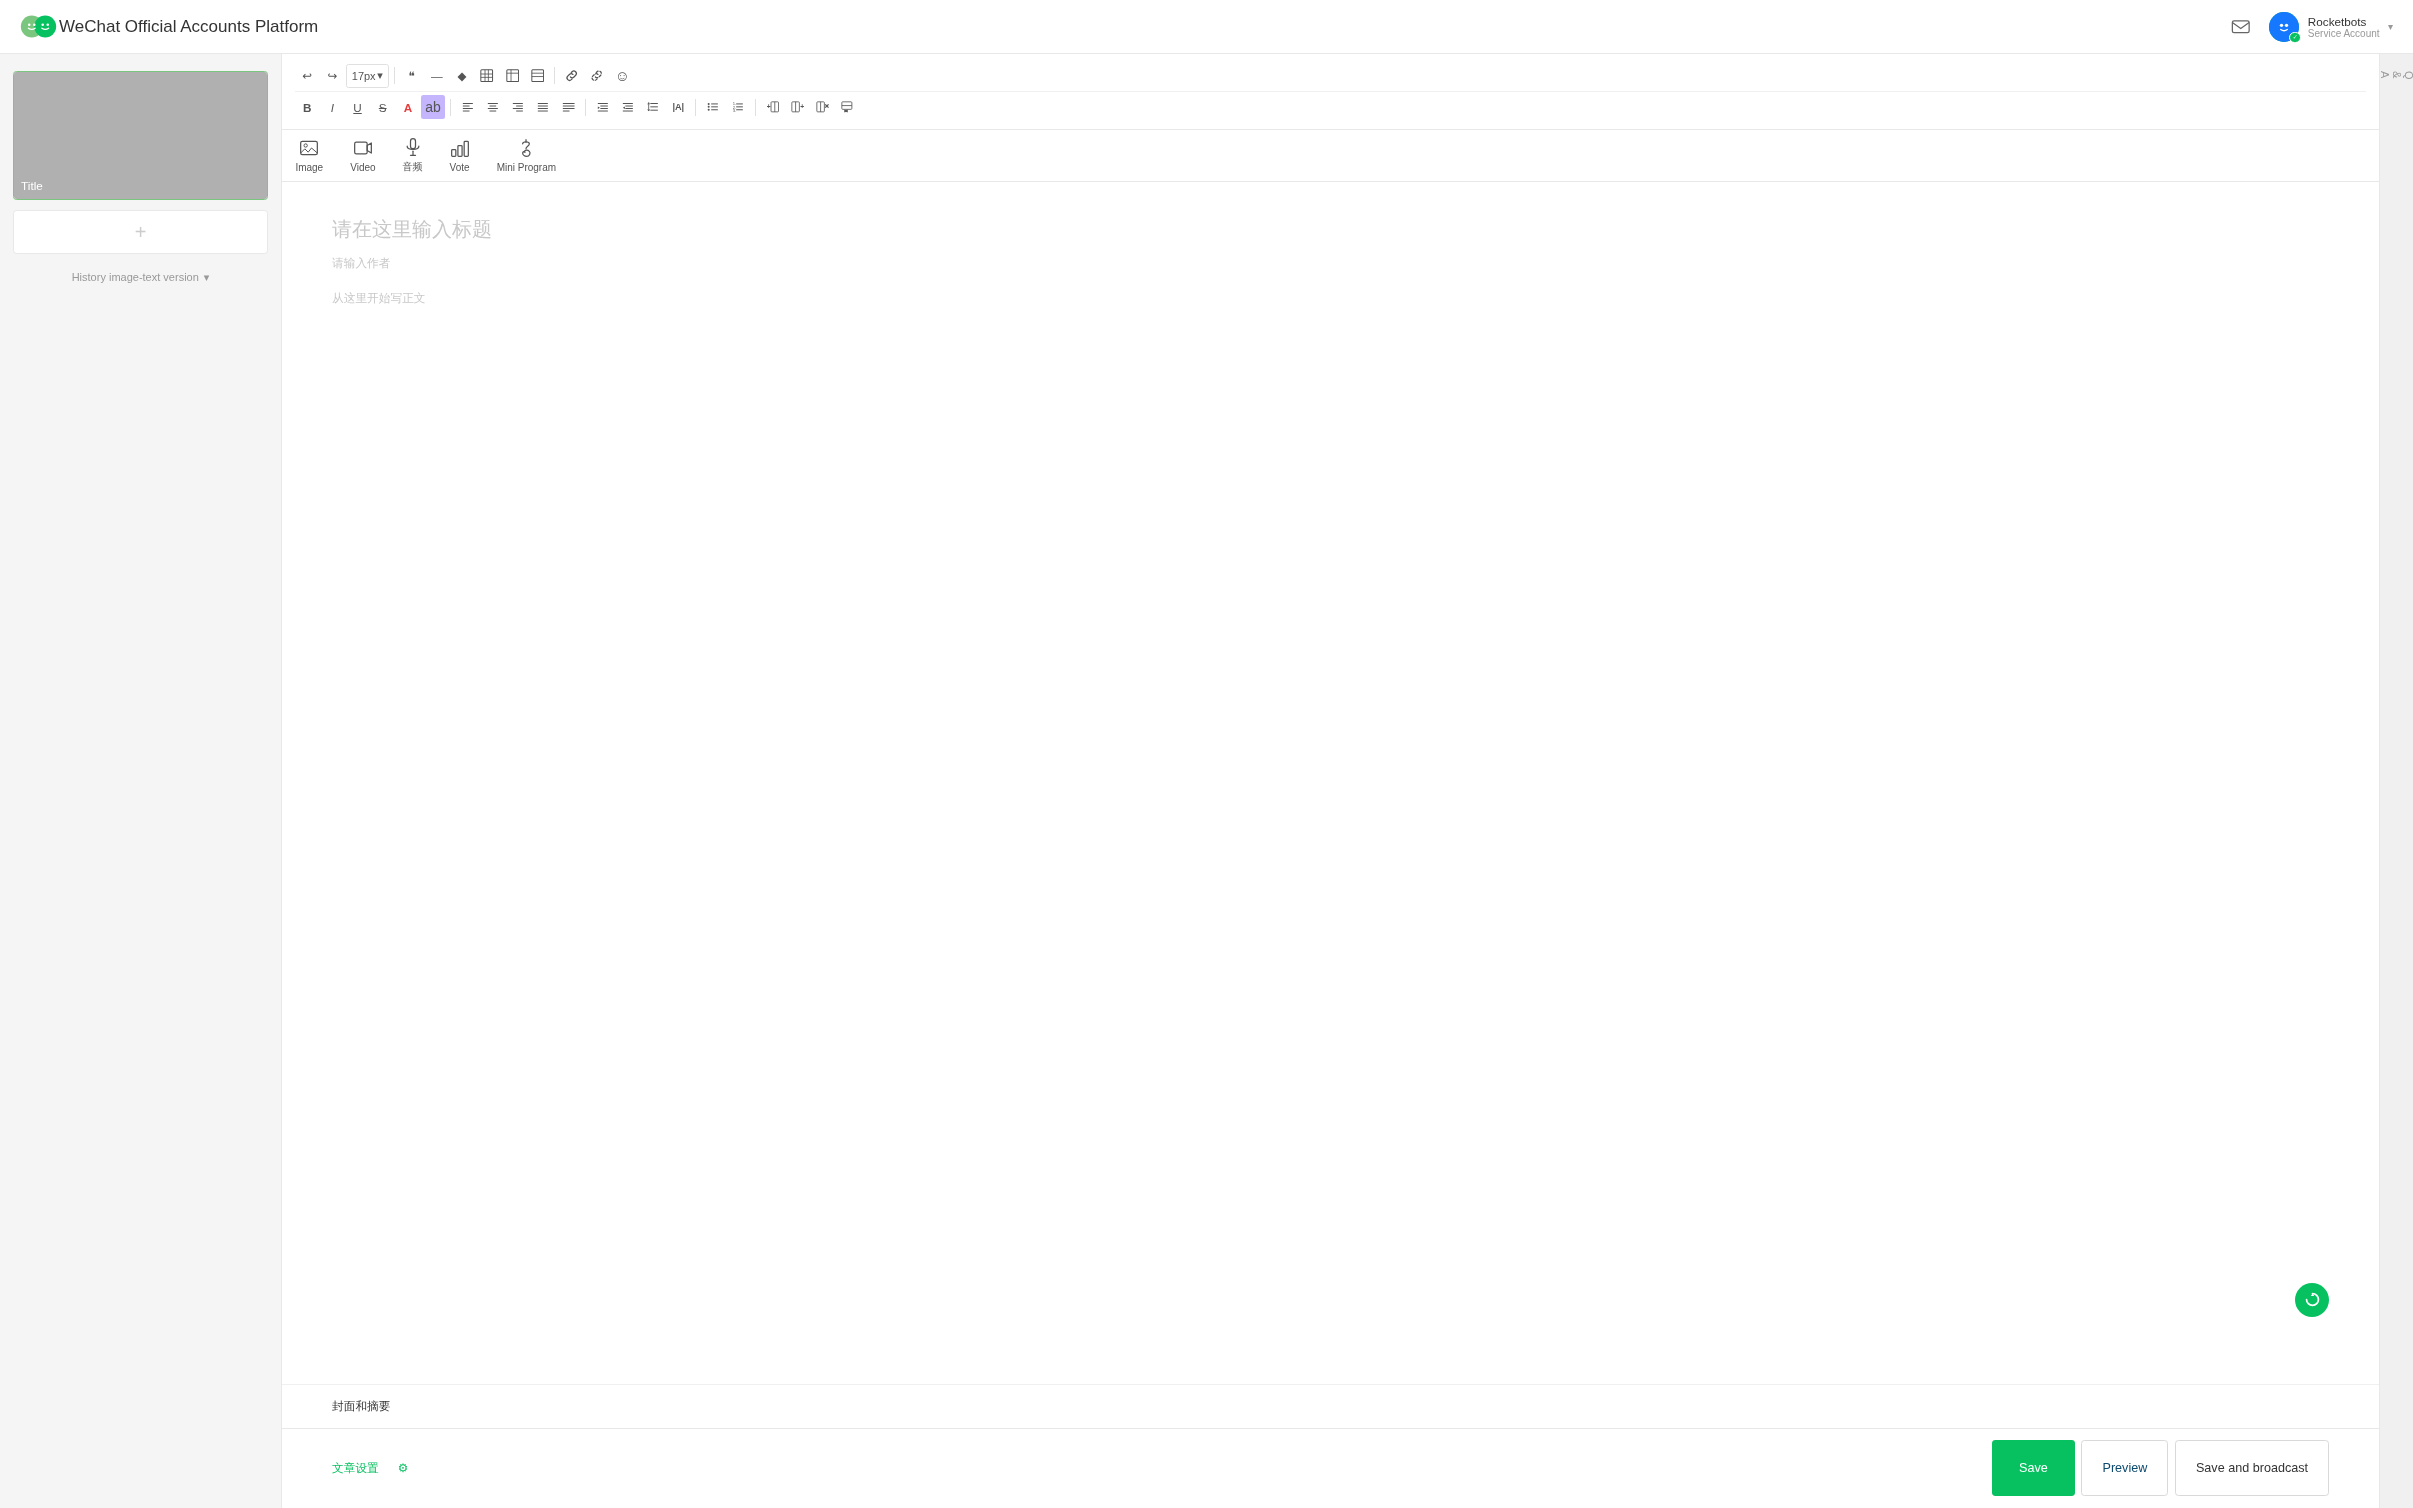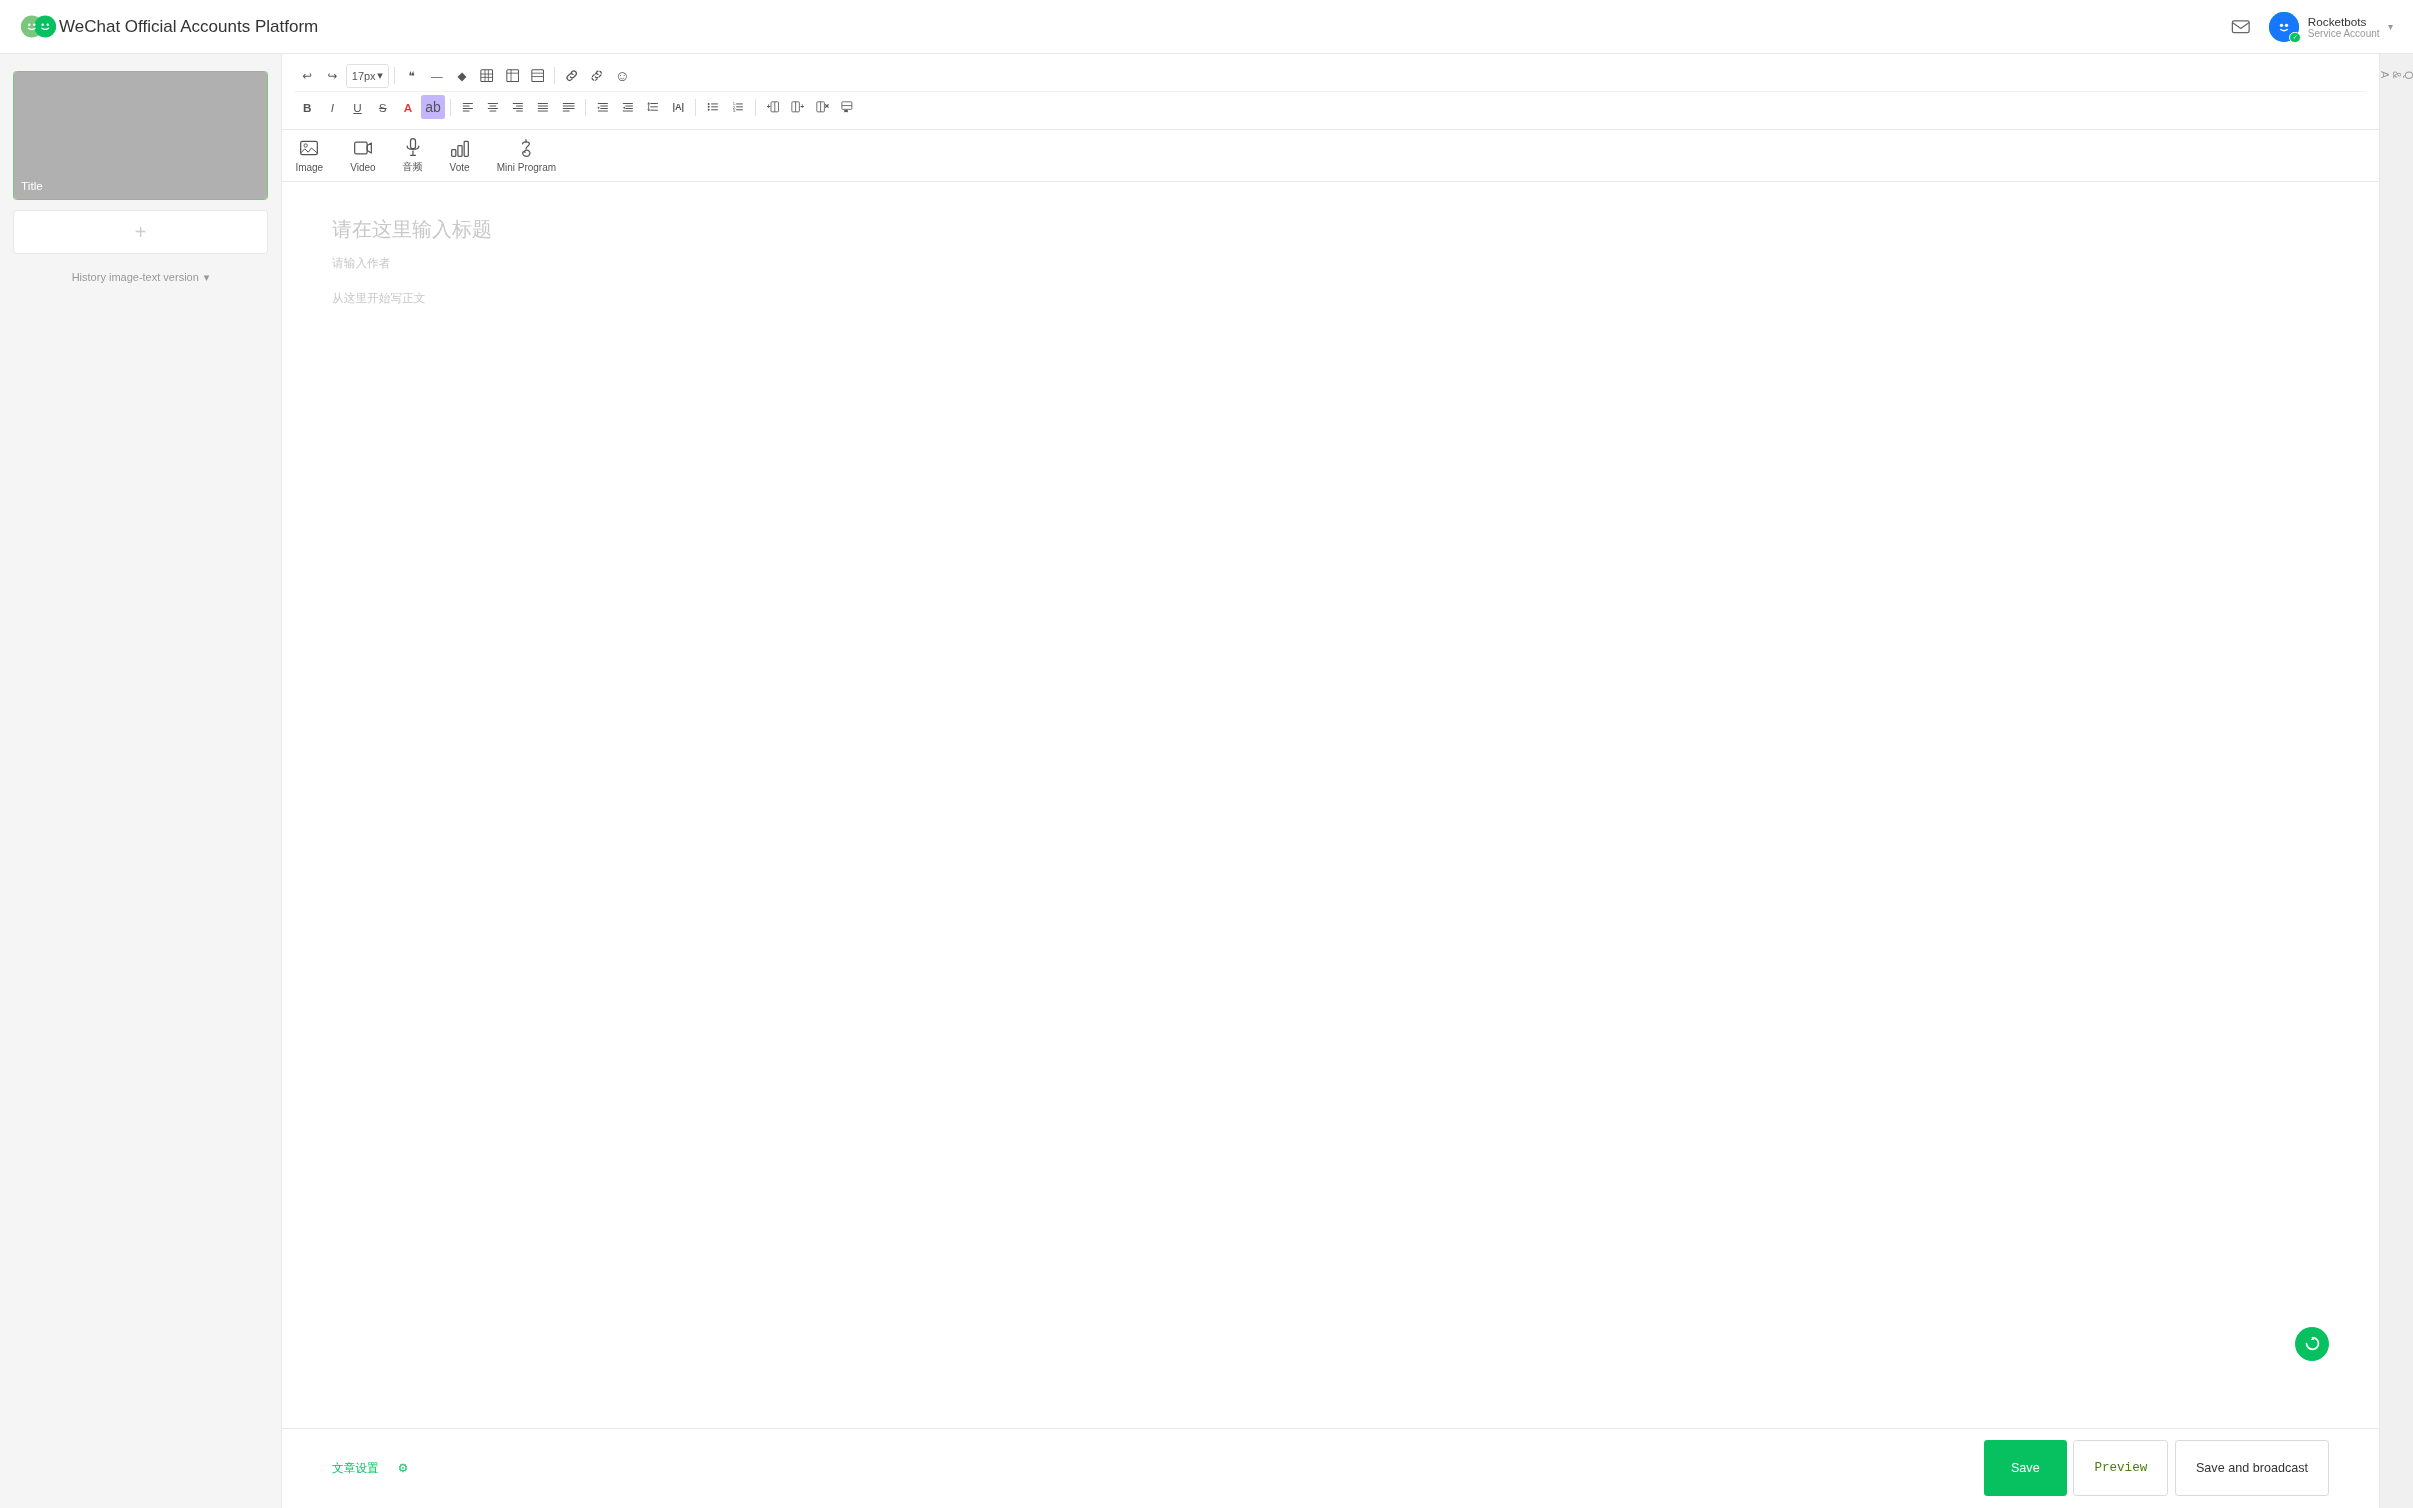--- a/index.html
+++ b/index.html
@@ -60,21 +60,21 @@
 
     
     .cover-section { padding: 13.4px 50px; border-top: 0.8px solid #f0f0f0; }
     .cover-title { font-size: 11.7px; color: #333; font-weight: 500; }
 
     
     .bottom-bar { display: flex; align-items: center; justify-content: space-between; padding: 11.7px 50px; border-top: 0.8px solid #e8e8e8; background: #fff; }
     .article-settings-link { display: flex; align-items: center; gap: 19px; color: #07c160; font-size: 11.7px; cursor: pointer; text-decoration: none; }
     .bottom-actions { display: flex; gap: 6.7px; }
     .btn-save { background: #07c160; color: #fff; border: none; border-radius: 3.4px; padding: 8.4px 27px; font-size: 12.6px; cursor: pointer; }
-    .btn-preview { background: #fff; color: #4d7c0f; border: 0.8px solid #d9d9d9; border-radius: 3.4px; padding: 20px 20px; font-size: 12.6px; cursor: pointer; font-family: Liberation Mono, monospace; }
+    .btn-preview { background: #fff; color: #0c4a6e; border: 0.8px solid #d9d9d9; border-radius: 3.4px; padding: 20px 20px; font-size: 12.6px; cursor: pointer; }
     .btn-broadcast { background: #fff; color: #333; border: 0.8px solid #d9d9d9; border-radius: 3.4px; padding: 8.4px 20px; font-size: 12.6px; cursor: pointer; }
 
     
     .side-panel { width: 34px; background: #f0f0f0; border-left: 0.8px solid #e8e8e8; display: flex; flex-direction: column; align-items: center; padding-top: 17px; }
     .side-panel-text { writing-mode: vertical-rl; font-size: 11px; color: #999; }
 
     
     .tb-bold { font-weight: bold; }
     .tb-italic { font-style: italic; }
     .tb-underline { text-decoration: underline; }
@@ -379,20 +379,23 @@
       <div class="body-input" contenteditable="true" style="outline: none; min-height: 335px;">从这里开始写正文</div>
 
       <button class="refresh-btn" style="position:absolute; bottom:67px; right:50px;">
         <svg width="17" height="17" viewBox="0 0 20 20">
           <path d="M3 10 A7 7 0 1 0 10 3" stroke="white" stroke-width="2" fill="none" stroke-linecap="round"></path>
           <path d="M10 3 L8 6 L12 6Z" fill="white"></path>
         </svg>
       </button>
     </div>
 
+    <div class="cover-section">
+      <span class="cover-title">封面和摘要</span>
+    </div>
 
     <div class="bottom-bar">
       <div class="article-settings-link">
         <span>文章设置</span>
         <span>⚙</span>
       </div>
       <div class="bottom-actions">
         <button class="btn-save">Save</button>
         <button class="btn-preview">Preview</button>
         <button class="btn-broadcast">Save and broadcast</button>

